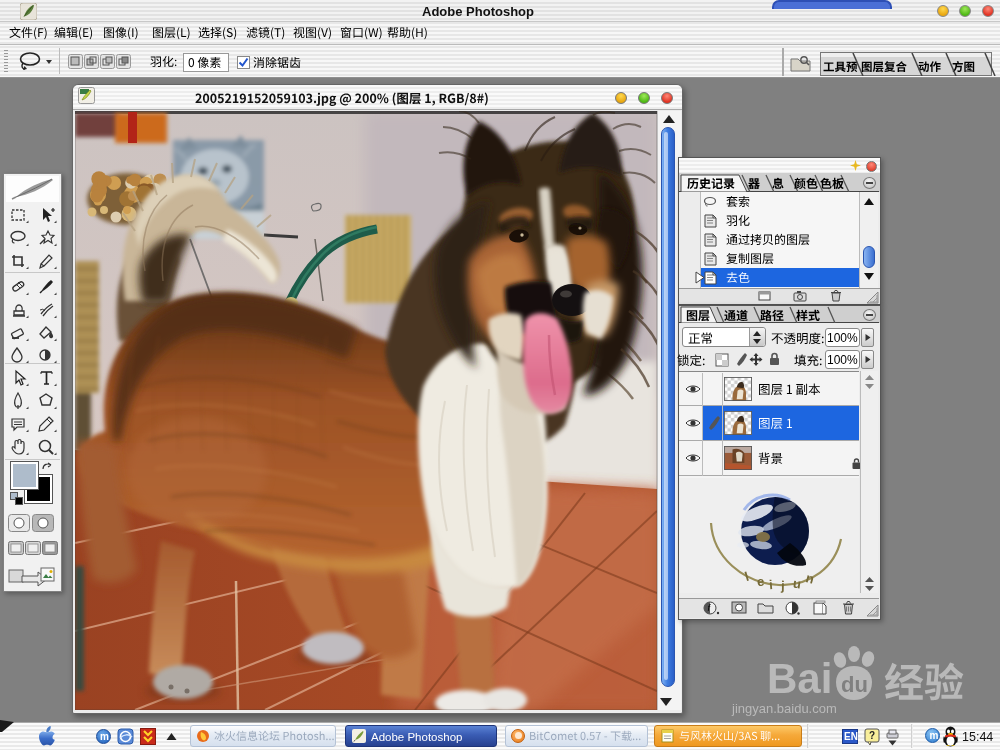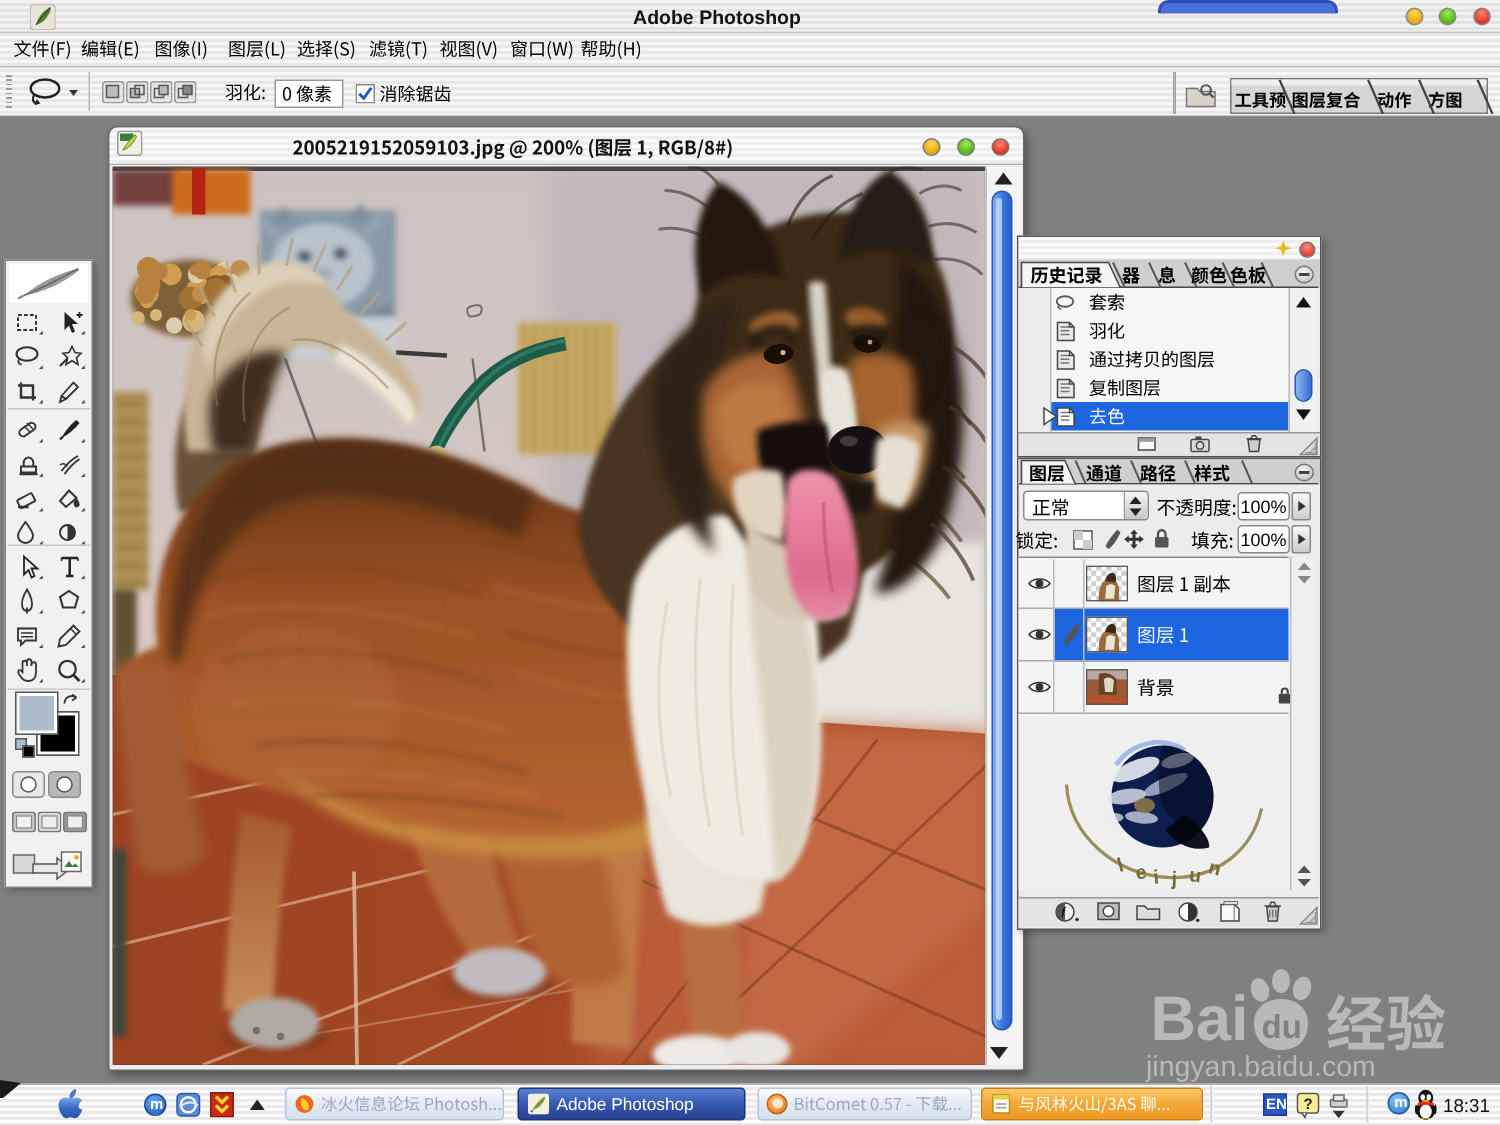--- a/index.html
+++ b/index.html
@@ -811,21 +811,21 @@
 <svg class="abs" style="left:828px;top:642px" width="52" height="60" viewBox="0 0 52 60">
 <ellipse cx="12" cy="18" rx="6" ry="8" fill="#b9b9b9" transform="rotate(-18 12 18)"></ellipse>
 <ellipse cx="26" cy="12" rx="6" ry="8" fill="#b9b9b9"></ellipse>
 <ellipse cx="40" cy="17" rx="6" ry="8" fill="#b9b9b9" transform="rotate(18 40 17)"></ellipse>
 <path d="M8 40 C8 30 16 24 26 24 C36 24 44 30 44 40 C44 52 36 58 26 58 C16 58 8 52 8 40 Z" fill="#b9b9b9"></path>
 <text x="13" y="50" font-size="22" font-weight="bold" fill="#808080" font-family="Liberation Sans">du</text>
 </svg>
 <svg style="position:absolute;left:884px;top:659px;width:80px;height:52px;overflow:visible" viewBox="0 0 80 52">
     <path transform="translate(0,38)" fill="#b9b9b9" d="M1.2 -3.04 2.12 1.72C5.92 0.68 10.84 -0.68 15.44 -2.0L14.88 -6.16C9.84 -4.96 4.64 -3.72 1.2 -3.04ZM2.2800000000000002 -16.52C2.96 -16.84 3.96 -17.12 7.6000000000000005 -17.56C6.24 -15.76 5.04 -14.4 4.4 -13.76C3.04 -12.36 2.12 -11.52 1.0 -11.24C1.56 -9.96 2.32 -7.72 2.56 -6.76C3.64 -7.4 5.36 -7.88 15.280000000000001 -9.8C15.200000000000001 -10.84 15.24 -12.72 15.44 -14.0L9.44 -13.0C12.200000000000001 -16.080000000000002 14.92 -19.64 17.12 -23.2L13.0 -25.92C12.280000000000001 -24.52 11.44 -23.16 10.6 -21.84L6.8 -21.52C9.040000000000001 -24.64 11.200000000000001 -28.44 12.76 -32.04L8.24 -34.160000000000004C6.8 -29.52 4.04 -24.6 3.12 -23.36C2.2800000000000002 -22.04 1.56 -21.2 0.72 -20.96C1.28 -19.76 2.04 -17.44 2.2800000000000002 -16.52ZM16.92 -32.0V-27.68H29.52C26.04 -23.32 20.240000000000002 -19.88 14.280000000000001 -18.12C15.200000000000001 -17.12 16.52 -15.24 17.12 -14.0C20.6 -15.24 24.0 -16.88 27.04 -18.96C30.48 -17.32 34.4 -15.280000000000001 36.4 -13.84L39.24 -17.72C37.28 -18.96 33.88 -20.6 30.76 -21.96C33.36 -24.36 35.480000000000004 -27.16 36.96 -30.44L33.52 -32.2L32.68 -32.0ZM17.28 -13.48V-9.120000000000001H24.52V-1.76H14.88V2.68H38.76V-1.76H29.32V-9.120000000000001H36.72V-13.48Z M40.8 -6.72 41.6 -2.96C44.56 -3.64 48.08 -4.5200000000000005 51.519999999999996 -5.32L51.16 -8.84C47.32 -8.0 43.48 -7.2 40.8 -6.72ZM58.44 -13.96C59.32 -10.96 60.28 -7.04 60.56 -4.48L64.44 -5.5600000000000005C64.03999999999999 -8.08 63.08 -11.96 62.08 -14.92ZM65.36 -15.08C66.0 -12.08 66.72 -8.16 66.88 -5.5600000000000005L70.72 -6.2C70.48 -8.76 69.76 -12.56 69.03999999999999 -15.6ZM43.4 -25.84C43.24 -21.32 42.84 -15.32 42.32 -11.68H52.72C52.32 -4.64 51.88 -1.72 51.16 -0.96C50.76 -0.56 50.4 -0.48 49.76 -0.48C49.0 -0.48 47.32 -0.52 45.56 -0.68C46.2 0.4 46.68 2.0 46.76 3.16C48.68 3.24 50.56 3.24 51.64 3.12C52.92 2.96 53.84 2.64 54.68 1.6C55.88 0.2 56.4 -3.72 56.879999999999995 -13.72C56.92 -14.24 56.96 -15.44 56.96 -15.44H53.88C54.36 -20.0 54.84 -27.0 55.120000000000005 -32.52H41.84V-28.48H50.92C50.68 -23.92 50.32 -18.96 49.88 -15.4H46.76C47.04 -18.6 47.32 -22.400000000000002 47.480000000000004 -25.6ZM66.8 -27.44C68.48 -25.52 70.4 -23.52 72.44 -21.76H61.8C63.6 -23.48 65.28 -25.400000000000002 66.8 -27.44ZM66.08 -34.44C63.6 -29.32 59.120000000000005 -24.68 54.44 -21.88C55.24 -20.96 56.64 -18.92 57.16 -17.96C58.519999999999996 -18.88 59.84 -19.96 61.16 -21.16V-17.72H73.56V-20.8C74.75999999999999 -19.8 76.0 -18.88 77.2 -18.080000000000002C77.64 -19.400000000000002 78.56 -21.64 79.36 -22.84C75.80000000000001 -24.72 71.84 -28.04 69.2 -31.12L70.24000000000001 -33.0ZM57.44 -2.24V1.84H78.28V-2.24H73.48C75.12 -5.72 76.92 -10.4 78.36 -14.44L74.03999999999999 -15.36C73.08 -11.36 71.2 -5.92 69.52 -2.24Z"></path>
   </svg>
-<div class="abs" style="left:764px;top:701px;font-size:19px;color:#b9b9b9">jingyan.baidu.com</div>
+<div class="abs" style="left:732px;top:701px;font-size:13px;color:#b9b9b9">jingyan.baidu.com</div>
 <div class="abs" style="left:0;top:722px;width:1000px;height:28px;background:repeating-linear-gradient(180deg,#fbfbfb 0 2px,#e9e9e9 2px 4px);border-top:1px solid #aaa"></div>
 <svg class="abs" style="left:0px;top:720px" width="14" height="12" viewBox="0 0 14 12">
     <path d="M0 0 L14 2 L2 12 L0 12 Z" fill="#1a1a1a"></path>
   </svg>
 <svg class="abs" style="left:37px;top:726px" width="20" height="22" viewBox="0 0 20 22">
 <path d="M12.5 4.5 C13.8 3 13.9 1.2 13.6 0 C12.2 0.3 10.8 1.3 10 2.7 C9.3 4 9.2 5.6 9.5 6.7 C11 6.8 11.7 5.8 12.5 4.5 Z" fill="#4a7cc8"></path>
 <path d="M15.5 11.7 C15.5 9.5 17 8.2 17.8 7.7 C16.8 6.2 15.2 5.6 13.8 5.6 C12.2 5.6 11.2 6.4 10.2 6.4 C9.1 6.4 7.9 5.6 6.4 5.6 C4.4 5.6 2 7.2 2 10.8 C2 14.8 4.9 19.5 7 19.5 C8 19.5 8.6 18.8 10.1 18.8 C11.6 18.8 12 19.5 13.2 19.5 C15.3 19.5 17.3 15.6 17.8 13.8 C16.4 13.2 15.5 12.9 15.5 11.7 Z" fill="url(#apg)"></path>
 <defs>
       <linearGradient id="apg" x1="0" y1="0" x2="0" y2="1">
         <stop offset="0" stop-color="#7aa8e8"></stop>
@@ -901,12 +901,12 @@
 <ellipse cx="8.5" cy="14" rx="6.5" ry="6.5" fill="#111"></ellipse>
 <ellipse cx="8.5" cy="15" rx="4" ry="4.8" fill="#fff"></ellipse>
 <ellipse cx="6.5" cy="5.5" rx="1.5" ry="2" fill="#fff"></ellipse>
     <ellipse cx="10.5" cy="5.5" rx="1.5" ry="2" fill="#fff"></ellipse>
 <ellipse cx="8.5" cy="8.5" rx="2.5" ry="1.4" fill="#f8c800"></ellipse>
 <path d="M2 10 C1 12 1 15 2 17 L4 15 Z" fill="#111"></path>
     <path d="M15 10 C16 12 16 15 15 17 L13 15 Z" fill="#111"></path>
 <path d="M3 9.5 C6 8 11 8 14 9.5 L13.5 11.5 C10.5 10.2 6.5 10.2 3.5 11.5 Z" fill="#e82a1a"></path>
 <path d="M4 20 C5 19 7 19 8 20 Z M9 20 C10 19 12 19 13 20 Z" fill="#f8c800"></path>
   </svg>
-<div class="abs" style="left:962px;top:730px;font-size:12.5px;color:#111">18:31</div>
+<div class="abs" style="left:962px;top:730px;font-size:12.5px;color:#111">15:44</div>
 </body></html>

